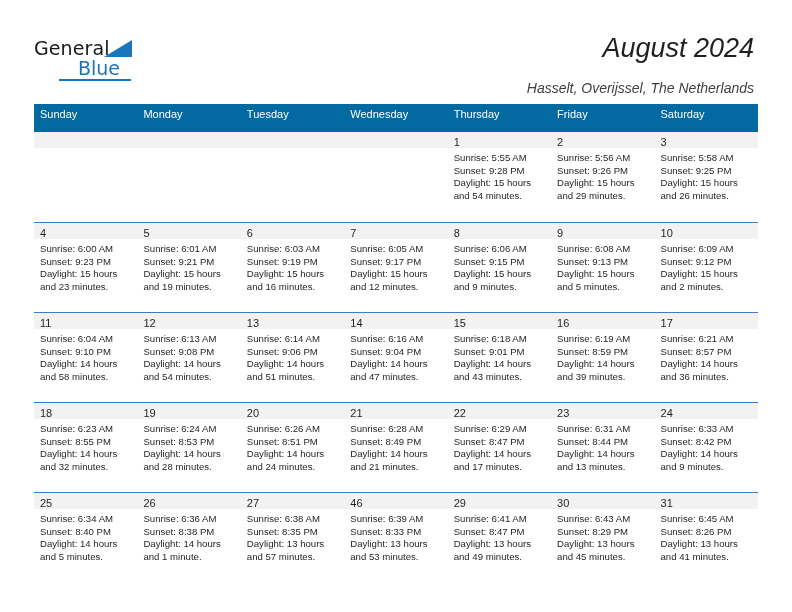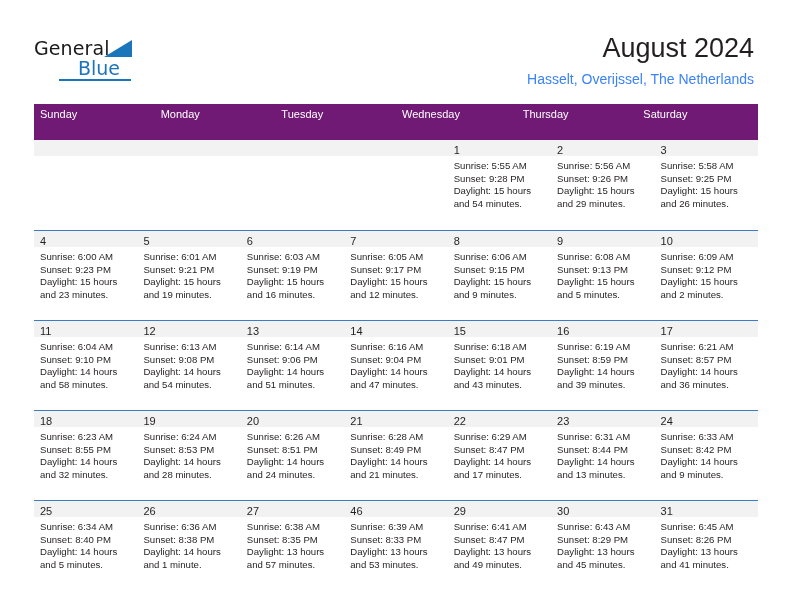--- a/index.html
+++ b/index.html
@@ -74,49 +74,50 @@
     width: 72px;
     height: 2px;
     background: #1b75bb;
   }
 
   .title-wrap {
     position: absolute;
     right: 38px;
     top: 32px;
     text-align: right;
+    font-style: italic;
   }
   .cal-title {
     font-size: 27px;
     font-weight: 400;
     color: #231f20;
     line-height: 32px;
     white-space: nowrap;
   }
   .cal-subtitle {
-    margin-top: 7px;
+    margin-top: 16px;
     font-size: 14px;
     font-weight: 400;
-    color: #3b82f6;
+    color: #404040;
     line-height: 17px;
     white-space: nowrap;
   }
 
   
   .calendar {
     position: absolute;
     left: 34px;
     top: 104px;
     width: 724px;
   }
   .weekdays {
     display: flex;
     width: 724px;
-    height: 36px;
-    background: #701a75;
+    height: 28px;
+    background: #0369a1;
   }
   .weekday {
     flex: 1 1 0;
     box-sizing: border-box;
     padding-left: 6px;
     font-size: 11px;
     color: #ffffff;
     line-height: 20px;
     white-space: nowrap;
     overflow: hidden;
@@ -184,20 +185,21 @@
 
   </div>
 
   <div class="calendar">
     <div class="weekdays" id="weekday-row">
         <div class="weekday">Sunday</div>
         <div class="weekday">Monday</div>
         <div class="weekday">Tuesday</div>
         <div class="weekday">Wednesday</div>
         <div class="weekday">Thursday</div>
+        <div class="weekday">Friday</div>
         <div class="weekday">Saturday</div>
       </div>
     <div id="calendar-body">
         <div class="week">
           <div class="day empty">
             <div class="day-num-band"><span class="day-num"></span></div>
             <div class="day-info"></div>
           </div>
           <div class="day empty">
             <div class="day-num-band"><span class="day-num"></span></div>

